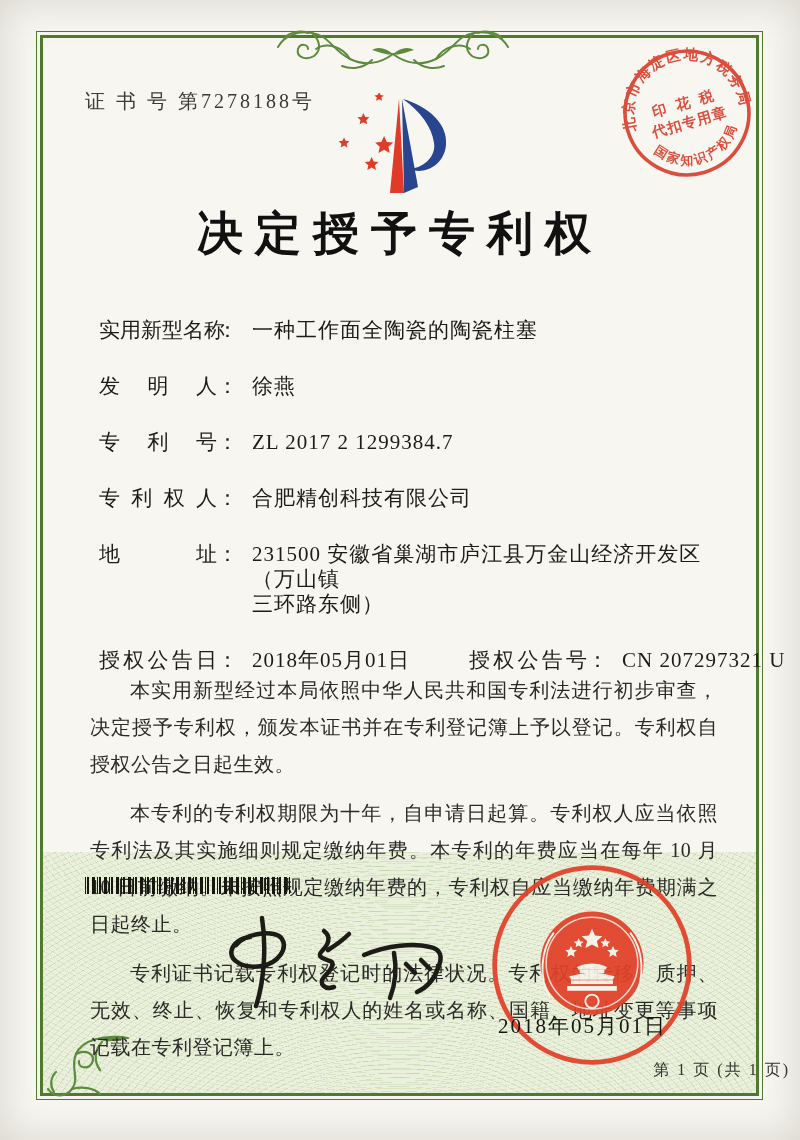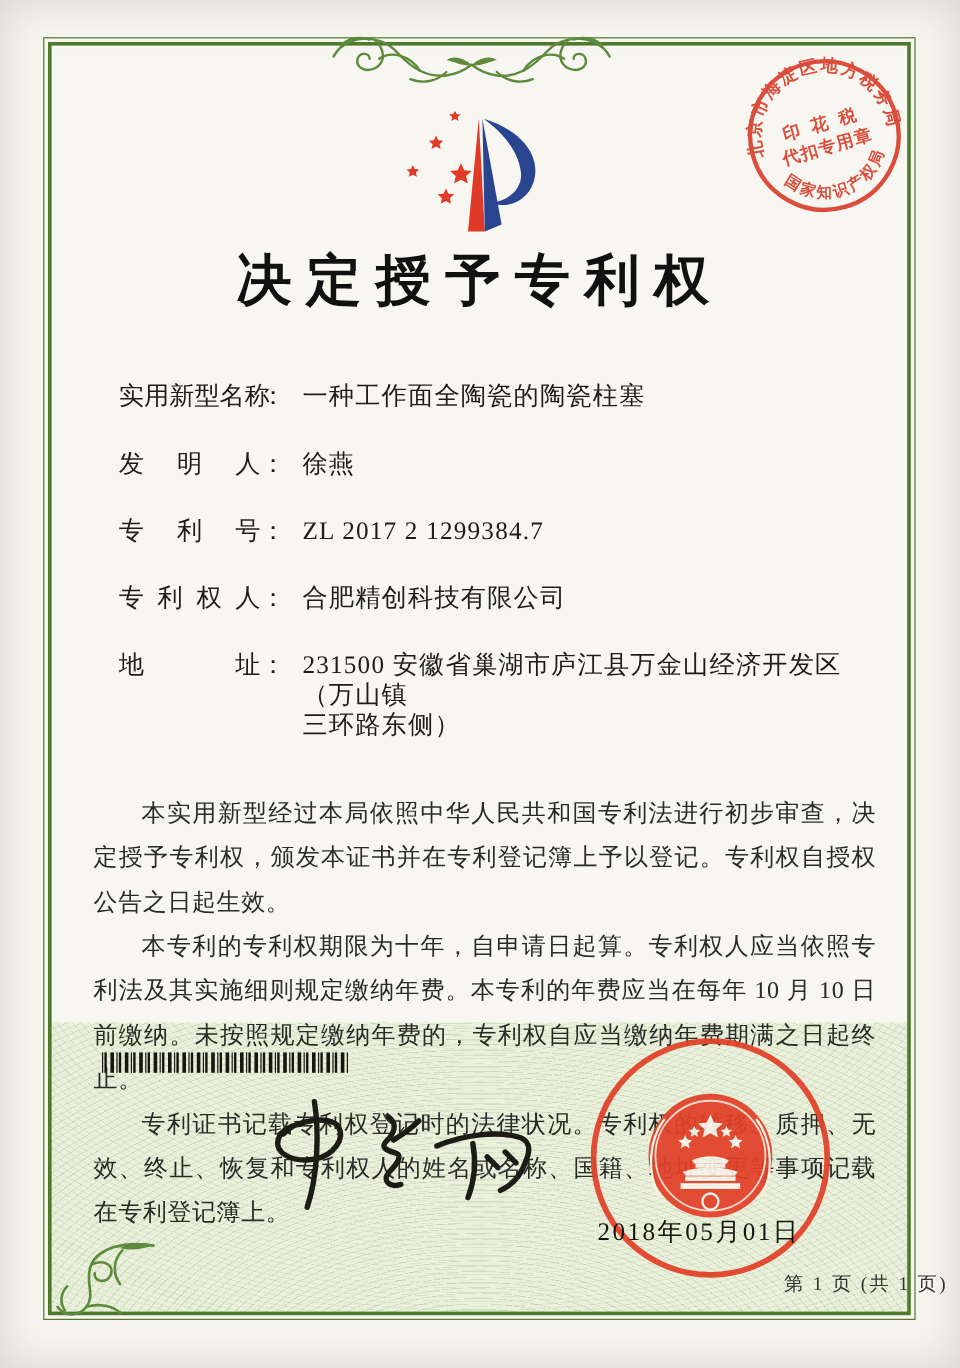--- a/index.html
+++ b/index.html
@@ -23,21 +23,21 @@
   .fields{position:absolute;left:85px;top:318px;width:640px;font-size:21px;margin-left:14px;}
   .frow{position:relative;margin-bottom:31px;line-height:25px;white-space:nowrap;}
   .flabel{display:inline-block;width:118px;text-align:justify;text-align-last:justify;vertical-align:top;}
   .fcolon{display:inline-block;vertical-align:top;margin-right:14px;}
   .fvalue{display:inline-block;vertical-align:top;letter-spacing:1px;white-space:normal;width:470px;}
   .addr2{display:block;}
   .grantrow .fvalue{width:200px;}
   .grant-right{position:absolute;left:370px;top:0;}
   .paras{position:absolute;left:78px;top:660px;width:652px;font-size:20px;line-height:37px;
          letter-spacing:.5px;color:#2a2a27;text-align:justify;}
-  .paras p{margin:0;text-indent:2em;}
+  .paras p{margin:12px;text-indent:2em;}
   .barcode{position:absolute;left:85px;top:877px;height:17px;display:flex;align-items:stretch;}
   .barcode div{background:#17160f;}
   .director{position:absolute;left:85px;top:936px;font-size:21px;letter-spacing:5px;color:#222;}
   .director .name{margin-top:18px;letter-spacing:3px;}
   .sig{position:absolute;left:178px;top:903px;}
   .seal{position:absolute;left:487px;top:860px;opacity:.93;}
   .sealdate{position:absolute;left:498px;top:1012px;font-size:21px;letter-spacing:2px;color:#16150f;}
   .footer{position:absolute;left:0;top:1060px;width:790px;text-align:right;font-size:16px;
           letter-spacing:2px;color:#33322e;}
   .orn-top{position:absolute;left:268px;top:24px;}
@@ -76,20 +76,21 @@
     <g stroke="#5d8a3c" fill="none" stroke-width="2.2" stroke-linecap="round">
       <path d="M86,6 C62,2 40,8 34,22 C28,36 38,46 30,57 C24,65 12,66 6,57"></path>
       <path d="M34,22 C44,17 54,22 50,31 C46,38 36,36 37,29"></path>
       <path d="M60,10 C52,18 52,30 58,38"></path>
       <path d="M30,57 C40,54 52,56 58,62"></path>
       <path d="M14,40 C8,46 8,54 12,60"></path>
     </g>
     <path d="M86,6 C74,10 64,10 58,8 C66,4 78,2 86,6 Z" fill="#5d8a3c"></path>
   </svg>
 
+  <div class="certno">证 书 号 第7278188号</div>
 
   <svg class="taxstamp" width="134" height="134" viewBox="0 0 130 130">
     <defs>
       <path id="arcTop" d="M 20,91 A 52,52 0 1,1 110,91"></path>
       <path id="arcBot" d="M 21.7,90 A 50,50 0 0,0 108.3,90"></path>
     </defs>
     <circle cx="65" cy="65" r="60" fill="none" stroke="#d9402e" stroke-width="3.5"></circle>
     <text font-size="14" font-weight="bold" fill="#d9402e" letter-spacing="2">
       <textPath href="#arcTop" startOffset="24">北京市海淀区地方税务局</textPath>
     </text>
@@ -125,20 +126,26 @@
       <span class="flabel">发明人</span><span class="fcolon">：</span><span class="fvalue">徐燕</span>
     </div>
     <div class="frow">
       <span class="flabel">专利号</span><span class="fcolon">：</span><span class="fvalue">ZL 2017 2 1299384.7</span>
     </div>
     <div class="frow">
       <span class="flabel">专利权人</span><span class="fcolon">：</span><span class="fvalue">合肥精创科技有限公司</span>
     </div>
     <div class="frow">
       <span class="flabel">地址</span><span class="fcolon">：</span><span class="fvalue"><span>231500 安徽省巢湖市庐江县万金山经济开发区（万山镇</span><span class="addr2">三环路东侧）</span></span>
+    </div>
+    <div class="frow grantrow">
+      <span class="flabel">授权公告日</span><span class="fcolon">：</span><span class="fvalue">2018年05月01日</span>
+      <span class="grant-right">
+        <span class="flabel">授权公告号</span><span class="fcolon">：</span><span class="fvalue">CN 207297321 U</span>
+      </span>
     </div>
   </div>
 
   <div class="paras">
     <p>本实用新型经过本局依照中华人民共和国专利法进行初步审查，决定授予专利权，颁发本证书并在专利登记簿上予以登记。专利权自授权公告之日起生效。</p>
     <p>本专利的专利权期限为十年，自申请日起算。专利权人应当依照专利法及其实施细则规定缴纳年费。本专利的年费应当在每年 10 月 10 日前缴纳。未按照规定缴纳年费的，专利权自应当缴纳年费期满之日起终止。</p>
     <p>专利证书记载专利权登记时的法律状况。专利权的转移、质押、无效、终止、恢复和专利权人的姓名或名称、国籍、地址变更等事项记载在专利登记簿上。</p>
   </div>
 
   <div class="barcode" id="barcode">

